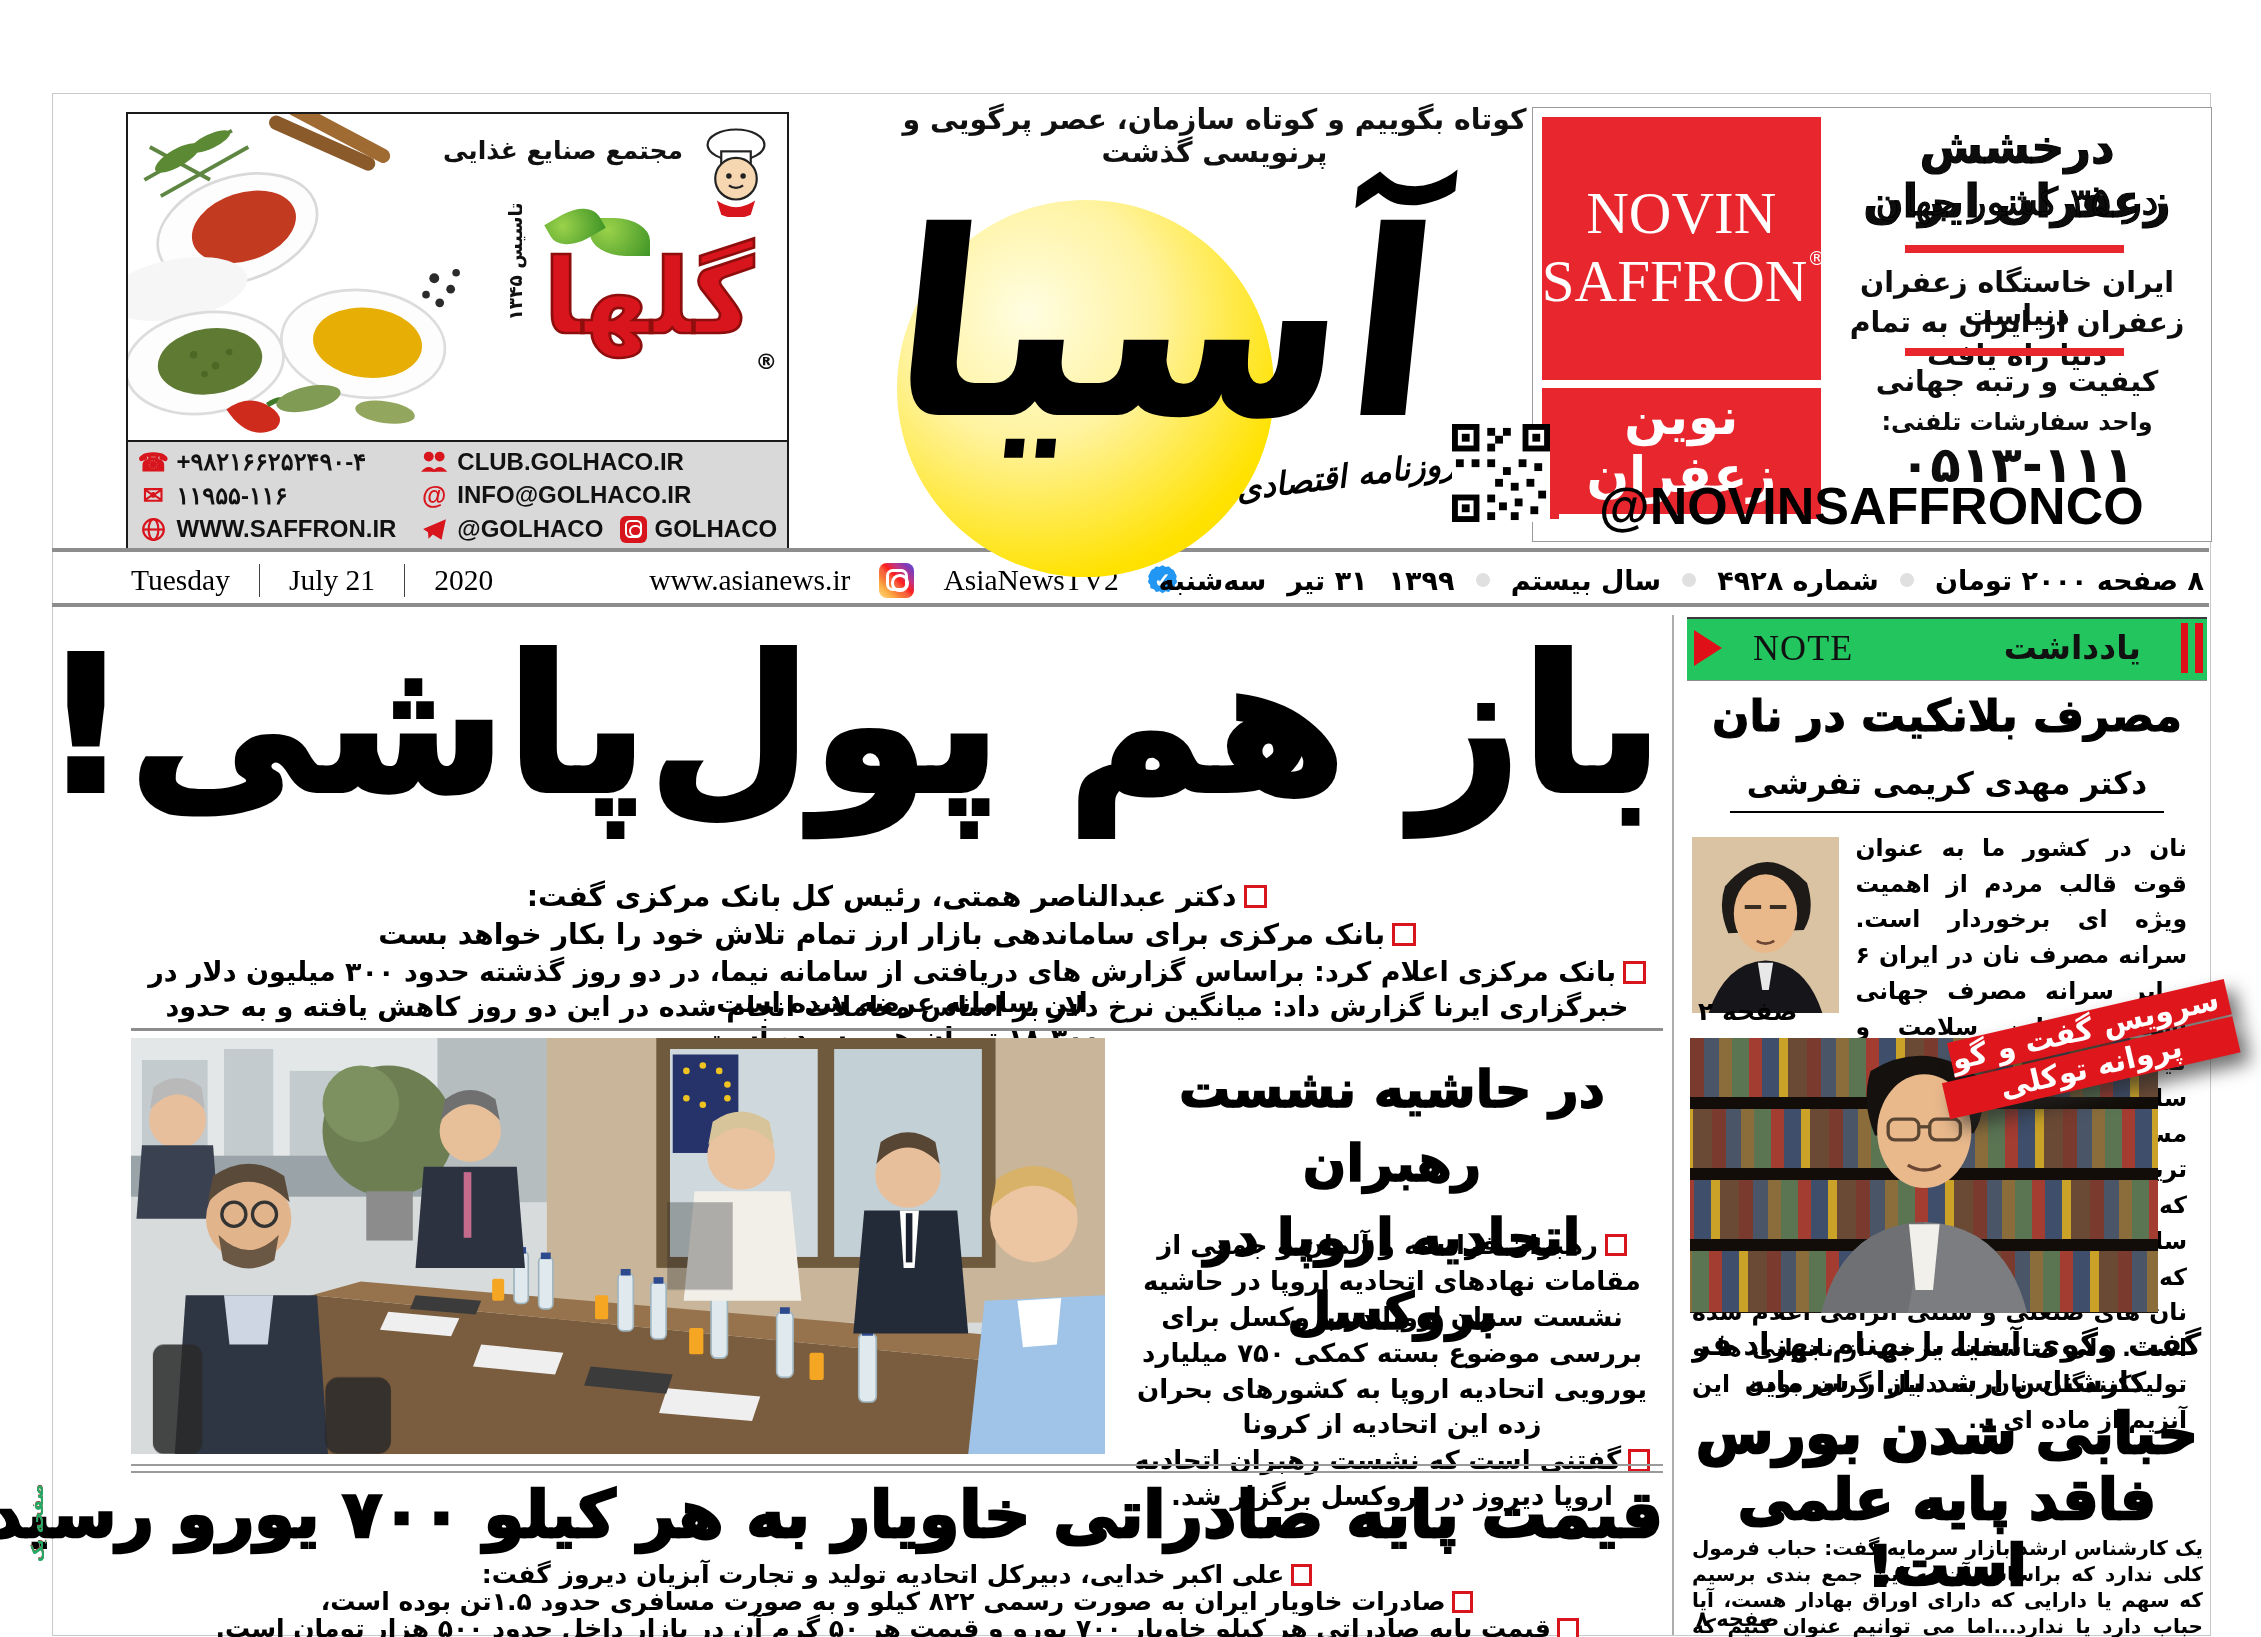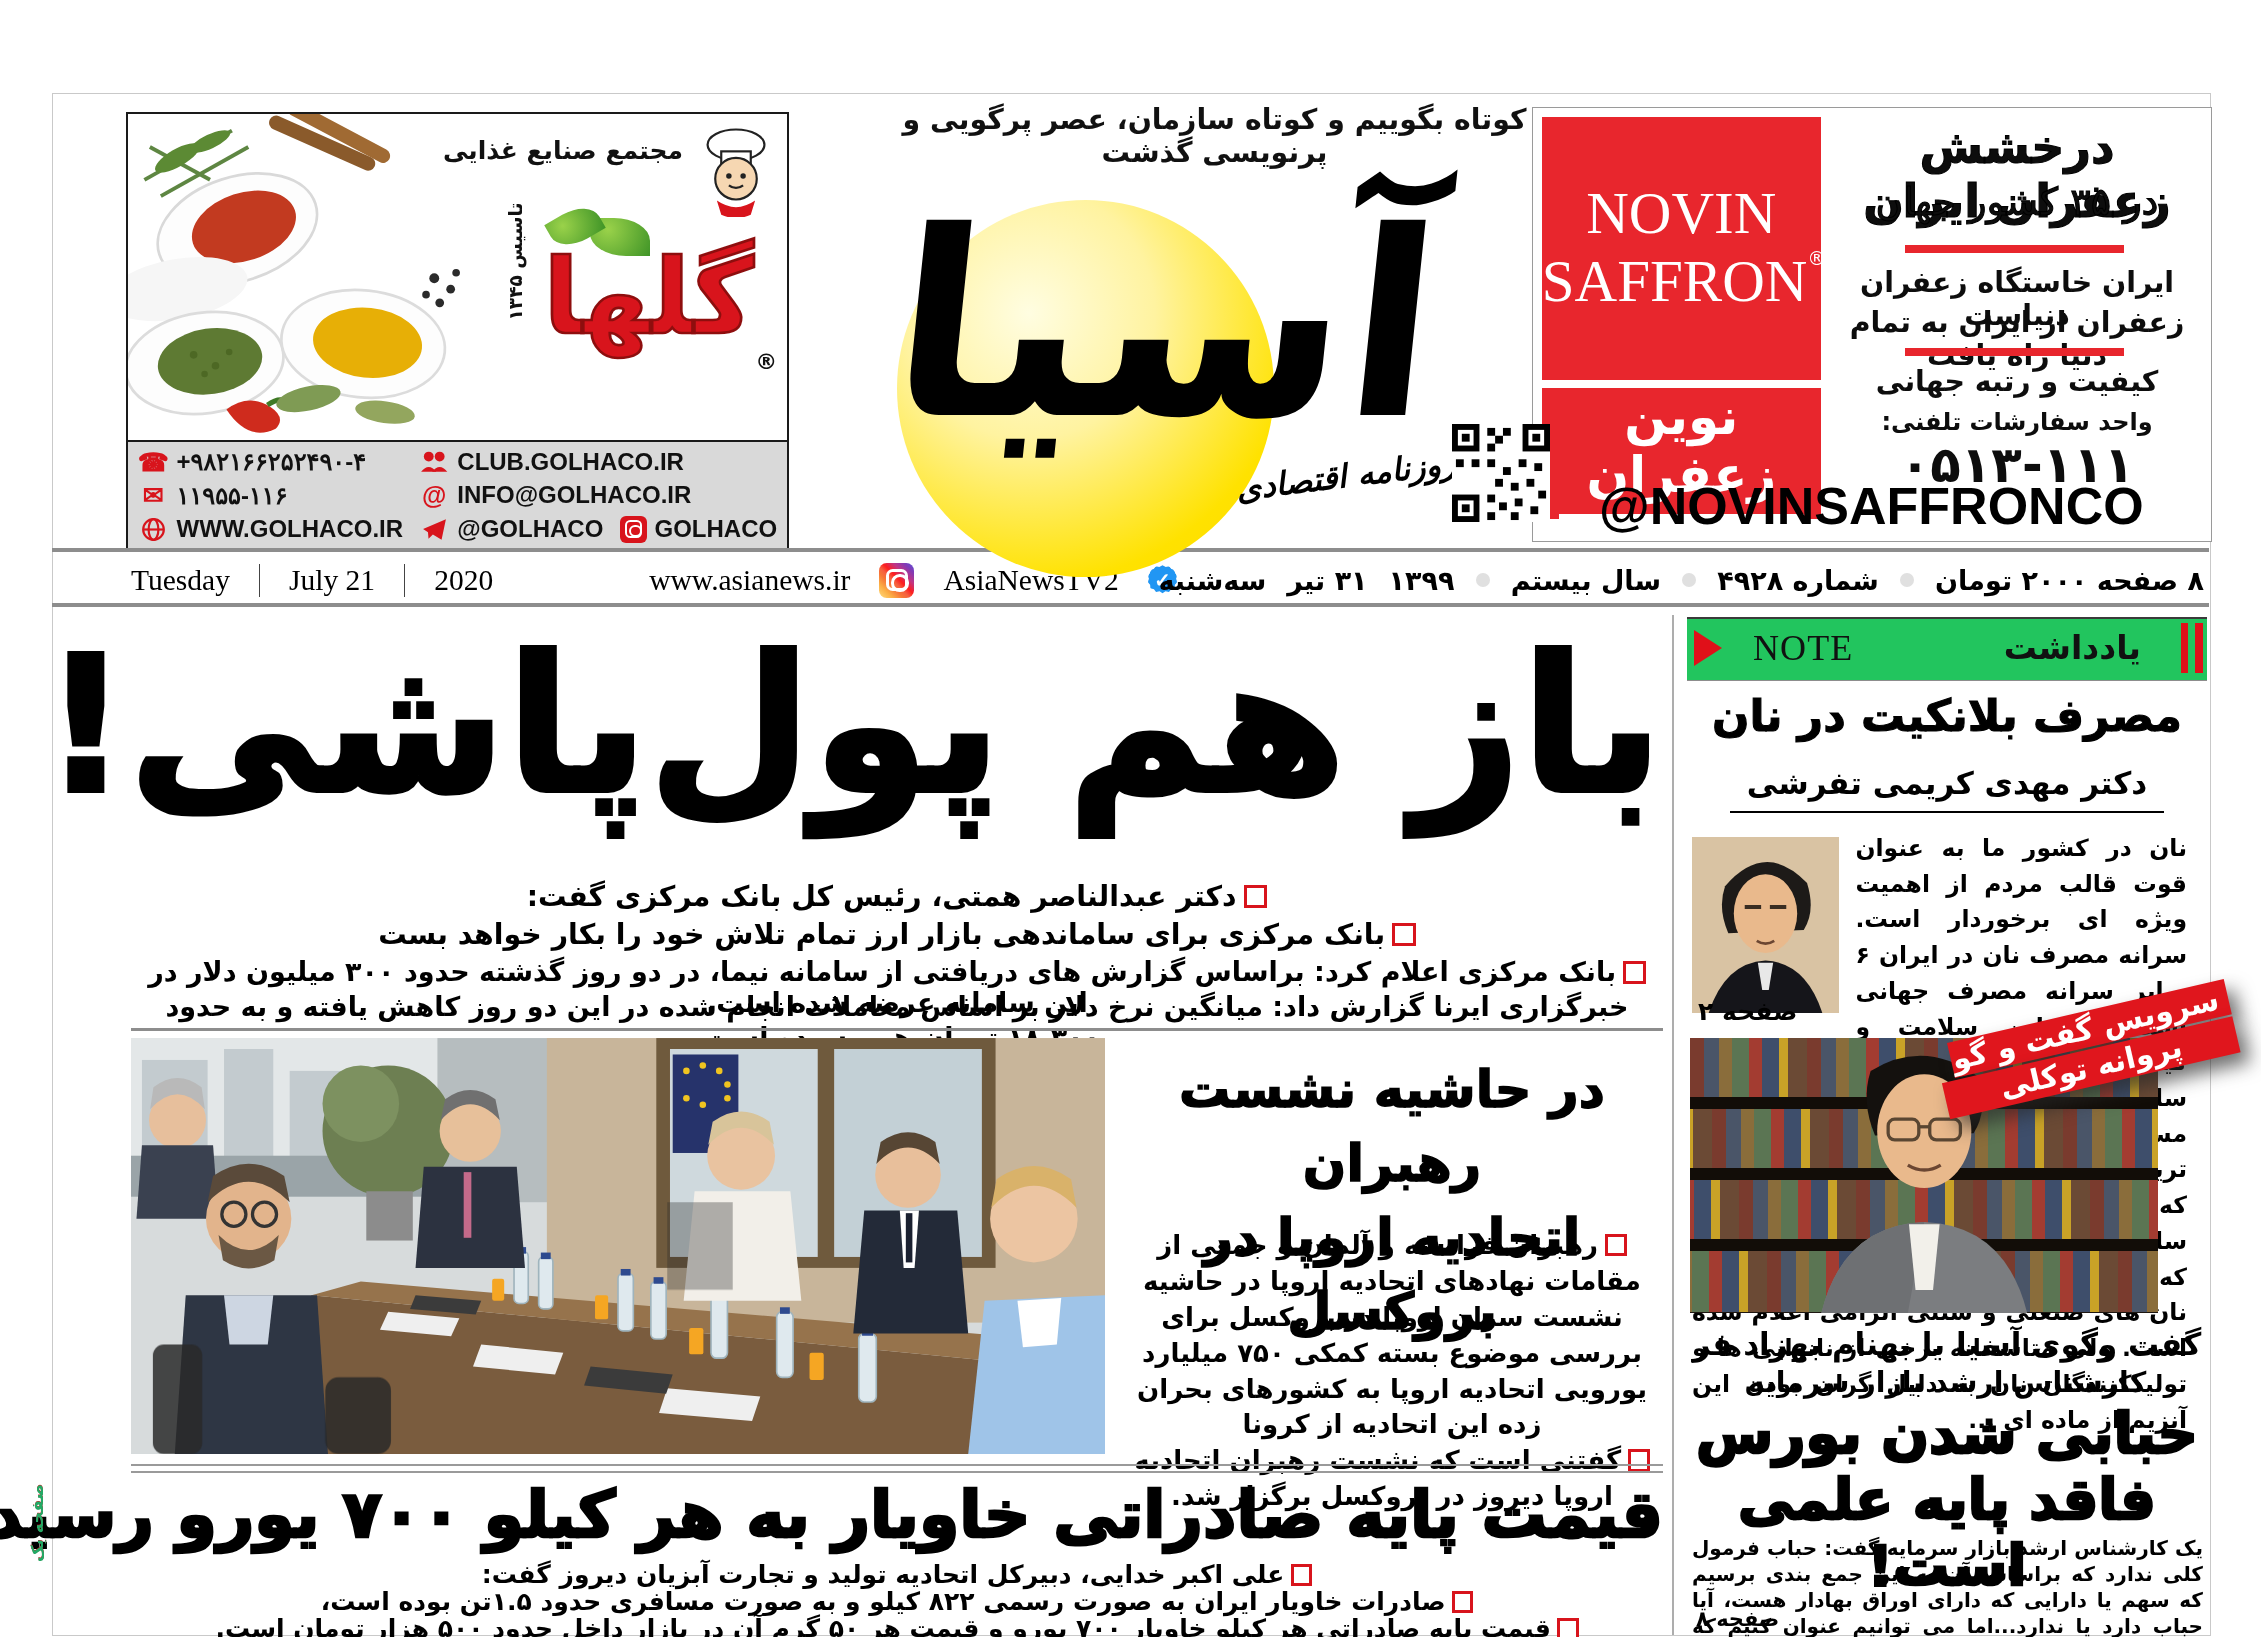--- a/index.html
+++ b/index.html
@@ -212,21 +212,21 @@
             <span>۱۱۹۵۵-۱۱۶</span>
           </div>
         <div class="gc-row">
             <span class="gc-ico">
           <svg width="25" height="25" viewBox="0 0 46 46">
                 <circle cx="23" cy="23" r="19" fill="none" stroke="#d8141c" stroke-width="4"></circle>
                 <ellipse cx="23" cy="23" rx="9" ry="19" fill="none" stroke="#d8141c" stroke-width="4"></ellipse>
                 <line x1="4" y1="23" x2="42" y2="23" stroke="#d8141c" stroke-width="4"></line>
               </svg>
           </span>
-            <span>WWW.GOLHACO.IR</span>
+            <span>WWW.SAFFRON.IR</span>
           </div>
       </div>
       <div class="gc-col">
         <div class="gc-row">
             <span class="gc-ico">
           <svg width="28.4" height="24" viewBox="0 0 52 44">
                 <circle cx="16" cy="12" r="9" fill="#d8141c"></circle>
                 <circle cx="36" cy="12" r="9" fill="#d8141c"></circle>
                 <path d="M2 40 q14 -18 28 0z" fill="#d8141c"></path>
                 <path d="M22 40 q14 -18 28 0z" fill="#d8141c"></path>

